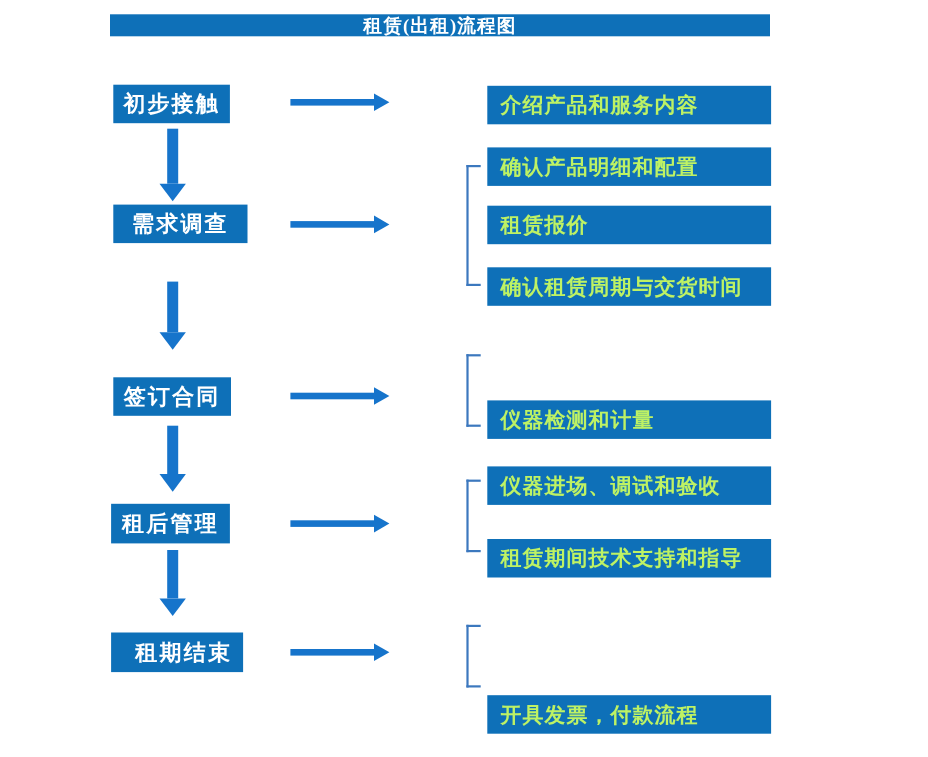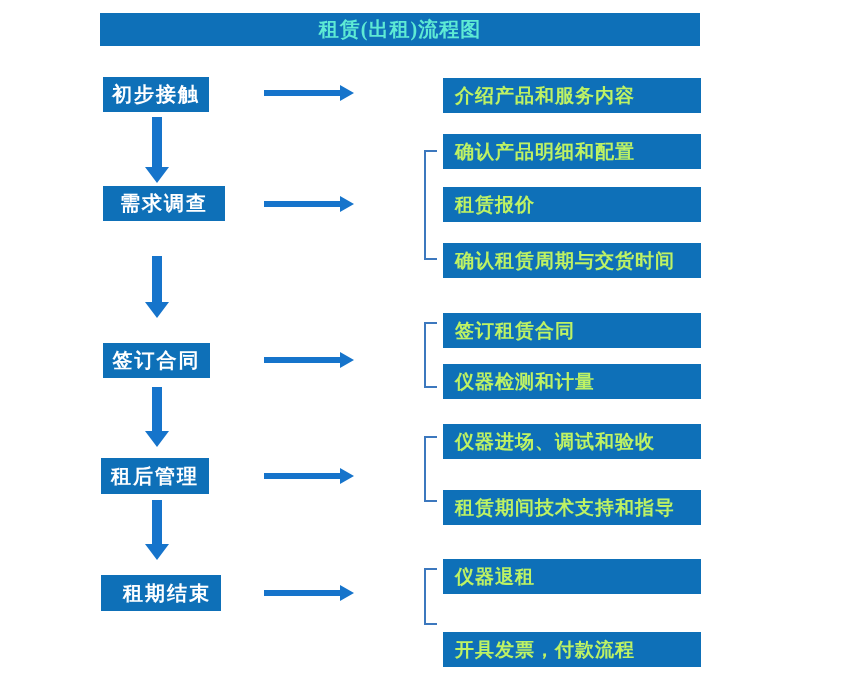--- a/index.html
+++ b/index.html
@@ -6,25 +6,25 @@
   .canvas {
     position: relative;
     width: 844px;
     height: 688px;
     background: #ffffff;
     font-family: "Liberation Serif", "DejaVu Serif", serif;
     overflow: hidden;
   }
   .title-bar {
     position: absolute;
-    left: 100px; top: 13px; width: 600px; height: 33px;
+    left: 100px; top: 13px; width: 600px; height: 20px;
     background: var(--box-blue);
-    color: #5eead4;
+    color: #ffffff;
     font-weight: bold;
-    font-size: 20px;
+    font-size: 17px;
     letter-spacing: 1px;
     display: flex; align-items: center; justify-content: center;
   }
   .lbox {
     position: absolute;
     background: var(--box-blue);
     color: #ffffff;
     font-weight: bold;
     font-size: 20px;
     letter-spacing: 2px;
@@ -109,25 +109,23 @@
   <div class="lbox l1">初步接触</div>
   <div class="lbox l2">需求调查</div>
   <div class="lbox l3">签订合同</div>
   <div class="lbox l4">租后管理</div>
   <div class="lbox l5">租期结束</div>
 
   <div class="rbox r1">介绍产品和服务内容</div>
   <div class="rbox r2a">确认产品明细和配置</div>
   <div class="rbox r2c">确认租赁周期与交货时间</div>
   <div class="rbox r2b">租赁报价</div>
-  <div class="rbox r3a">签订租赁合同</div>
   <div class="rbox r3b">仪器检测和计量</div>
   <div class="rbox r4a">仪器进场、调试和验收</div>
   <div class="rbox r4b">租赁期间技术支持和指导</div>
-  <div class="rbox r5a">仪器退租</div>
   <div class="rbox r5b">开具发票，付款流程</div>
 
   <div class="h-arrow h1">
       <div class="h-shaft"></div>
       <div class="h-head"></div>
     </div>
   <div class="h-arrow h2">
       <div class="h-shaft"></div>
       <div class="h-head"></div>
     </div>

